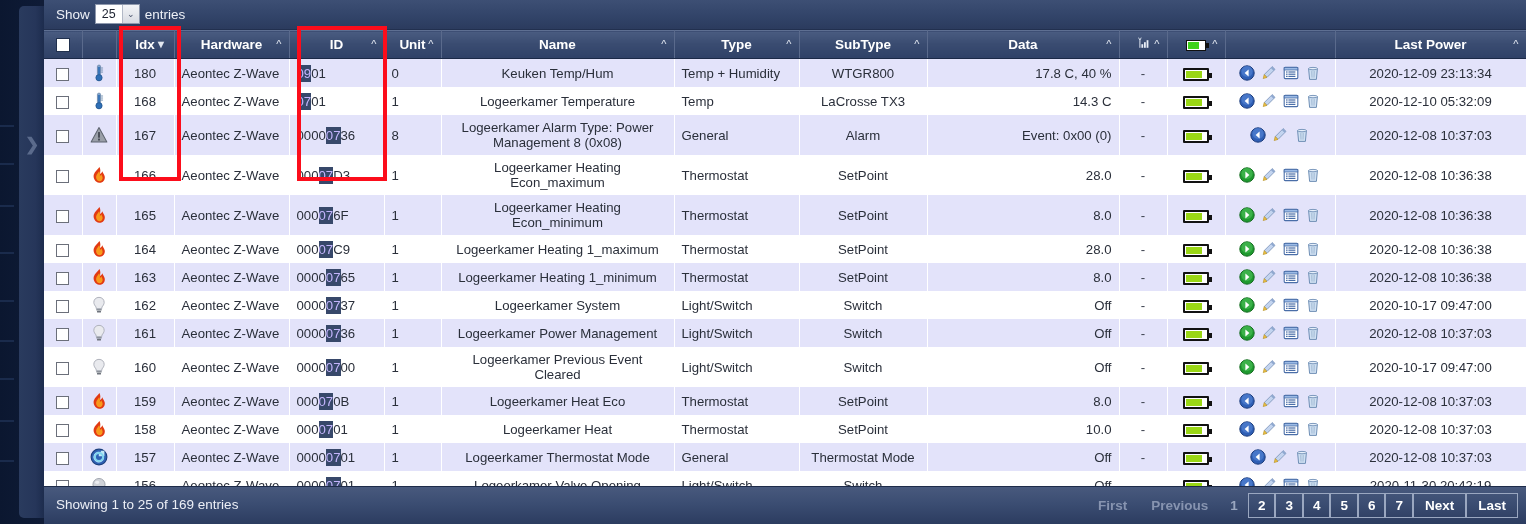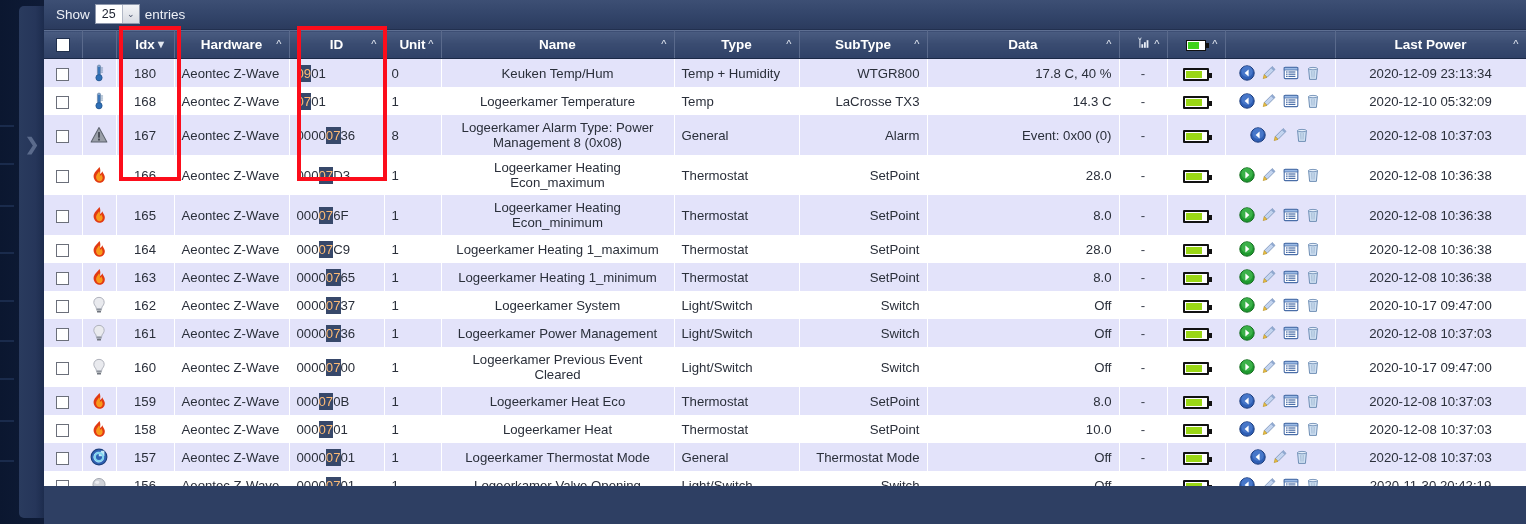--- a/index.html
+++ b/index.html
@@ -182,21 +182,21 @@
   tbody tr.even td { background: #ffffff; }
 
   td.c-check { text-align: center; }
   td.c-ico   { text-align: center; }
   td.c-idx   { text-align: center; }
   td.c-hw    { text-align: left; }
   td.c-id    { text-align: left; font-variant-numeric: tabular-nums; }
   td.c-unit  { text-align: left; }
   td.c-name  { text-align: center; }
   td.c-type  { text-align: left; }
-  td.c-sub   { text-align: right; }
+  td.c-sub   { text-align: center; }
   td.c-data  { text-align: right; }
   td.c-rssi  { text-align: center; color: #3a3f4c; }
   td.c-batt  { text-align: center; }
   td.c-act   { text-align: center; white-space: nowrap; }
   td.c-seen  { text-align: center; }
 
   .rowcheck {
     width: 13px; height: 13px;
     display: inline-block;
     border: 1px solid #6b6f7a;
@@ -209,21 +209,21 @@
     display: inline-block;
     border: 1px solid #20304e;
     background: #ffffff;
     vertical-align: middle;
     cursor: pointer;
   }
 
   
   .idseg {
     background: #37486a;
-    color: #fdba74;
+    color: #c4b5fd;
     padding: 1px 0px;
   }
 
   
   .dev-ico { display: inline-block; width: 18px; height: 18px; vertical-align: middle; }
 
   
   .batt {
     display: inline-block;
     position: relative;
@@ -945,19 +945,35 @@
                     <path d="M3.6 3.6 L12.4 3.6 L11.4 14.4 L4.6 14.4 Z" fill="#cfe0f2" stroke="#6f8fb5" stroke-width="1"></path>
                     <ellipse cx="8" cy="3.6" rx="4.4" ry="1.2" fill="#e8f1fb" stroke="#6f8fb5" stroke-width="0.9"></ellipse>
                     <path d="M6.4 5.8 L6.8 12.6 M8 5.8 L8 12.6 M9.6 5.8 L9.2 12.6" stroke="#9fb7d2" stroke-width="0.7" fill="none"></path>
                   </svg></span></td>
               <td class="c-seen">2020-11-30 20:42:19</td>
             </tr>
           </tbody>
       </table>
     </div>
 
+    <div class="footer">
+      <div class="info">Showing 1 to 25 of 169 entries</div>
+      <div class="paginate" id="paginate">
+          <div class="pbtn word disabled">First</div>
+          <div class="pbtn word disabled">Previous</div>
+          <div class="pbtn num current">1</div>
+          <div class="pbtn num">2</div>
+          <div class="pbtn num">3</div>
+          <div class="pbtn num">4</div>
+          <div class="pbtn num">5</div>
+          <div class="pbtn num">6</div>
+          <div class="pbtn num">7</div>
+          <div class="pbtn word">Next</div>
+          <div class="pbtn word">Last</div>
+        </div>
+    </div>
   </div>
 
   <div id="annots">
       <div class="annot" style="left: 119px; top: 26px; width: 62px; height: 155px;"></div>
       <div class="annot" style="left: 297px; top: 26px; width: 90px; height: 155px;"></div>
     </div>
 </div>
 
 </body></html>

